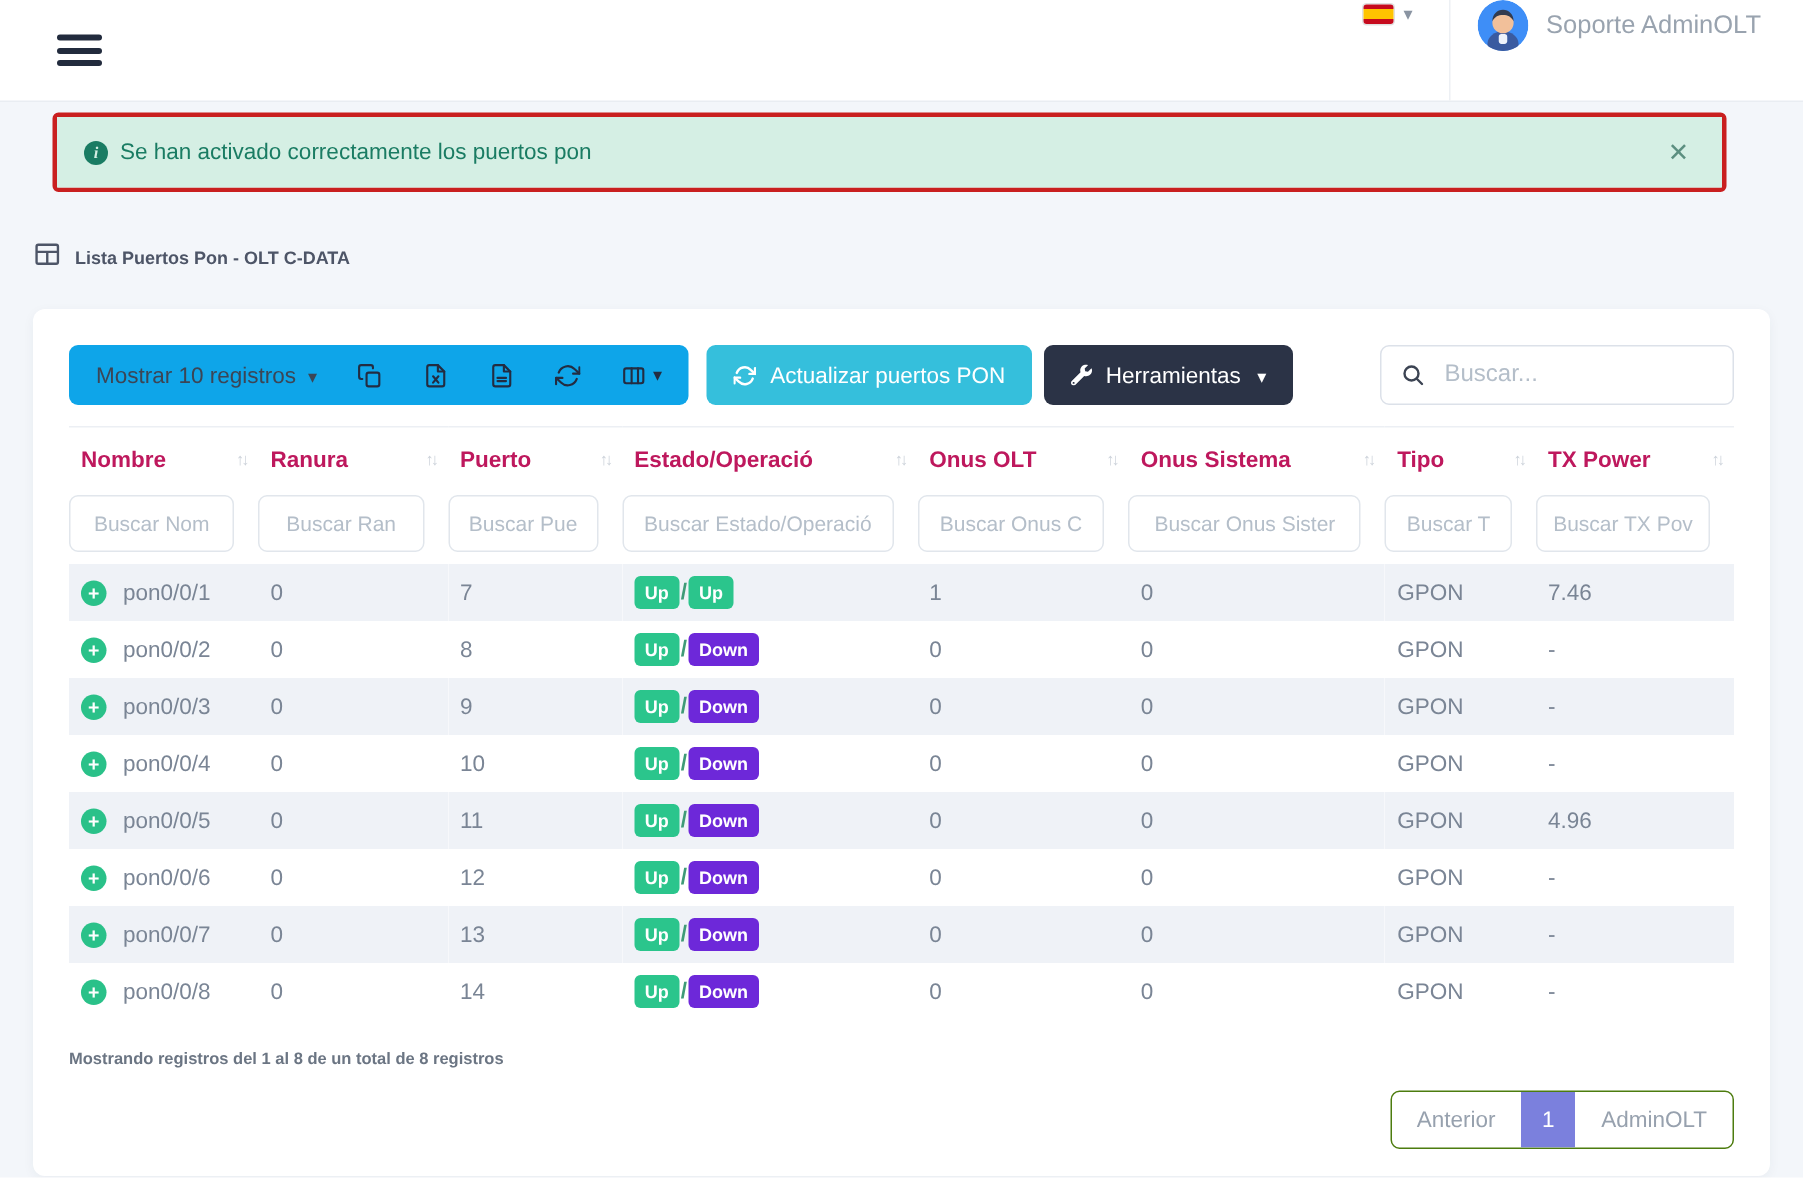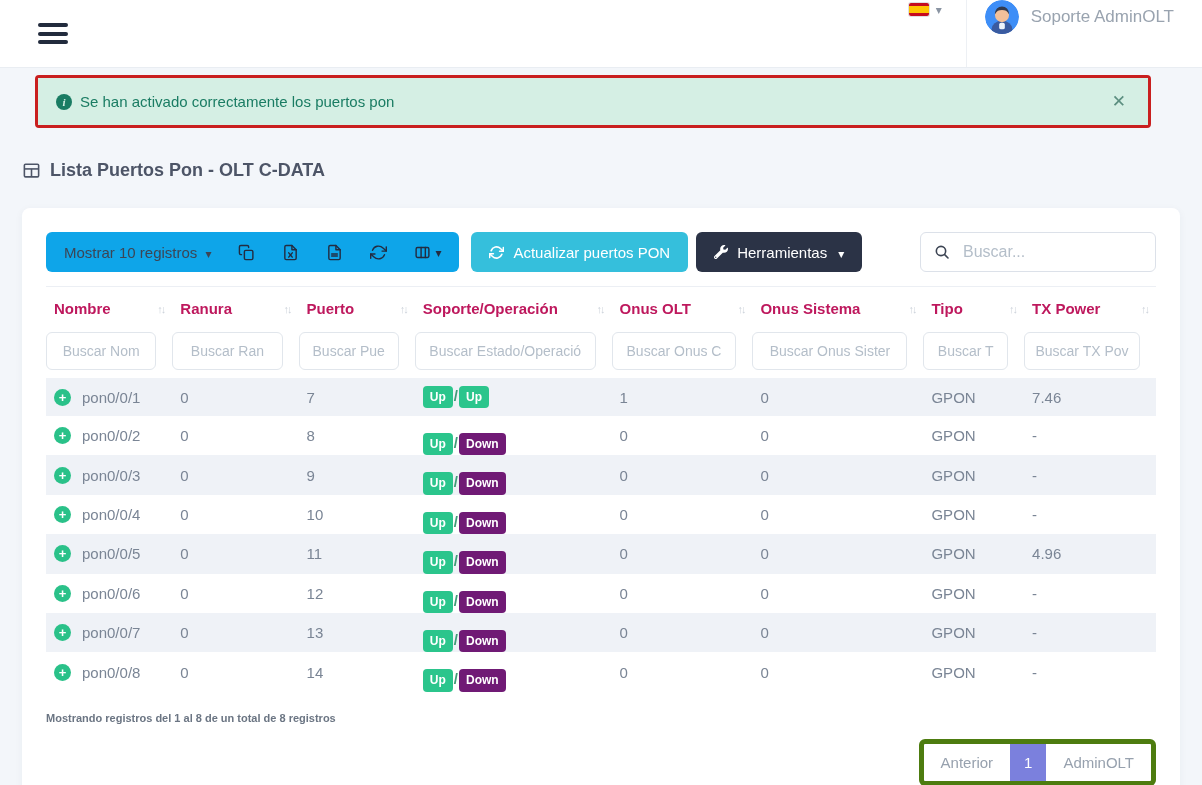--- a/index.html
+++ b/index.html
@@ -22,21 +22,21 @@
   .tb-divider{width:1px;height:67px;background:#edf0f4;}
   .user{display:flex;align-items:center;gap:12px;padding:0 28px 0 18px;color:#99a3af;font-size:17px;cursor:pointer;}
   .avatar{width:34px;height:34px;border-radius:50%;overflow:hidden;display:block;}
   
   .alert-outer{margin:8px 51px 0 35px;border:3px solid #c91f1f;border-radius:4px;}
   .alert{background:#d5efe4;padding:13px 18px;display:flex;align-items:center;color:#1a7c63;font-size:15px;}
   .info-icon{width:16px;height:16px;border-radius:50%;background:#1a7c63;color:#d5efe4;font-weight:bold;font-size:11px;display:inline-flex;align-items:center;justify-content:center;margin-right:8px;font-family:"Liberation Serif",serif;font-style:italic;flex:none;}
   .alert-close{margin-left:auto;color:#5c8f80;font-size:17px;cursor:pointer;padding:0 4px;}
   .alert-close::after{content:"✕";}
   
-  .page-title{margin:32px 0 0 22px;display:flex;align-items:center;gap:9px;color:#4d5567;font-size:18px;font-weight:bold;}
+  .page-title{margin:32px 0 0 22px;display:flex;align-items:flex-end;gap:9px;color:#4d5567;font-size:12px;font-weight:bold;}
   .page-title svg{width:19px;height:19px;stroke:#4d5567;fill:none;stroke-width:2;}
   
   .card{margin:27px 22px 0 22px;background:#fff;border-radius:8px;box-shadow:0 2px 8px rgba(40,55,70,.05);padding:24px 24px 18px;}
   .toolbar{display:flex;align-items:center;}
   .pill{display:flex;align-items:center;background:#0ea5e9;border-radius:6px;height:40px;padding:0 18px;gap:27px;}
   .length{display:flex;gap:8px;align-items:center;color:#3c4555;font-size:15px;cursor:pointer;white-space:nowrap;}
   .length .caret{color:#3c4555;}
   .ticon{width:17px;height:17px;stroke:#232c41;fill:none;stroke-width:2;stroke-linecap:round;stroke-linejoin:round;cursor:pointer;display:block;}
   .cols-group{display:flex;align-items:center;gap:4px;cursor:pointer;}
   .cols-group .caret{color:#232c41;}
@@ -57,27 +57,27 @@
   th .sort::after{content:"↑↓";}
   tr.filters td{padding:4px 16px 8px 0;}
   .f-input{width:100%;height:38px;border:1px solid #e1e6ec;border-radius:6px;text-align:center;font-size:14px;color:#6b7685;outline:none;font-family:inherit;background:#fff;}
   tbody td{padding:0 8px;height:38px;font-size:15px;color:#7a8595;overflow:hidden;white-space:nowrap;}
   tbody tr.stripe{background:#eff2f7;}
   .name-cell{display:flex;align-items:center;gap:11px;}
   .plus{width:17px;height:17px;border-radius:50%;background:#2ac189;color:#fff;display:inline-flex;align-items:center;justify-content:center;font-size:13px;font-weight:bold;cursor:pointer;line-height:15px;flex:none;}
   .plus::after{content:"+";}
   .badge{display:inline-block;padding:4px 7px;border-radius:4px;color:#fff;font-size:12px;font-weight:bold;line-height:1.2;}
   .badge.up{background:#2bc58c;}
-  .badge.down{background:#701a75;margin-top:17px;}
+  .badge.down{background:#6d28d9;}
   .slash{color:#3f9b77;font-weight:bold;margin:0 1px;}
   .slash::after{content:"/";}
   
   .table-info{margin-top:20px;color:#6b7583;font-size:11px;font-weight:bold;}
   .pagination-row{display:flex;justify-content:flex-end;margin-top:15px;}
-  .pagination{display:flex;border:5px solid #4d7c0f;border-radius:6px;overflow:hidden;background:#fff;}
+  .pagination{display:flex;border:1px solid #4d7c0f;border-radius:6px;overflow:hidden;background:#fff;}
   .page-btn{padding:10px 17px;color:#97a1ae;font-size:15px;cursor:pointer;}
   .page-current{padding:10px 14px;background:#7b80dd;color:#fff;font-size:15px;min-width:36px;text-align:center;cursor:pointer;}
 </style>
 </head>
 <body>
 
 <header class="topbar">
   <div class="hamburger">
     <span></span>
       <span></span>
@@ -194,21 +194,21 @@
       <col style="width:12.6%">
         <col style="width:15.3%">
         <col style="width:9.0%">
         <col style="width:11.8%">
     </colgroup>
     <thead>
       <tr class="head" id="header-row">
           <th><span class="sort"></span><span>Nombre</span></th>
           <th><span class="sort"></span><span>Ranura</span></th>
           <th><span class="sort"></span><span>Puerto</span></th>
-          <th><span class="sort"></span><span>Soporte/Operación</span></th>
+          <th><span class="sort"></span><span>Estado/Operació</span></th>
           <th><span class="sort"></span><span>Onus OLT</span></th>
           <th><span class="sort"></span><span>Onus Sistema</span></th>
           <th><span class="sort"></span><span>Tipo</span></th>
           <th><span class="sort"></span><span>TX Power</span></th>
         </tr>
       <tr class="filters" id="filter-row">
           <td><input class="f-input" type="text" placeholder="Buscar Nom" style=""></td>
           <td><input class="f-input" type="text" placeholder="Buscar Ran" style=""></td>
           <td><input class="f-input" type="text" placeholder="Buscar Pue" style=""></td>
           <td><input class="f-input" type="text" placeholder="Buscar Estado/Operació" style=""></td>

